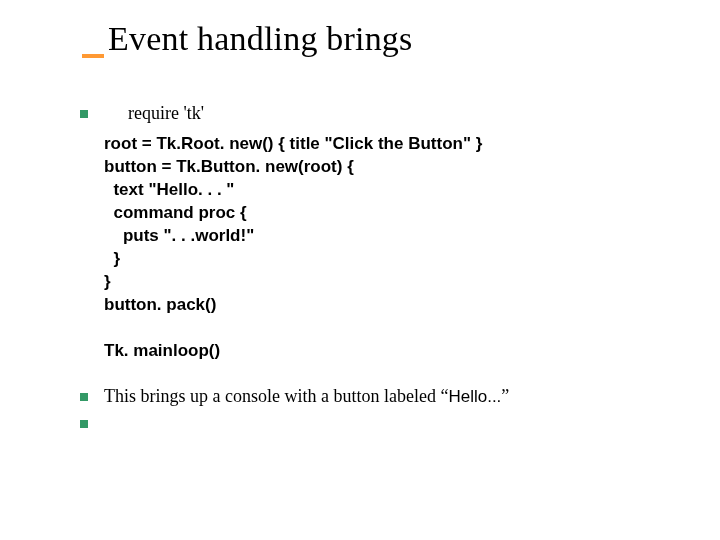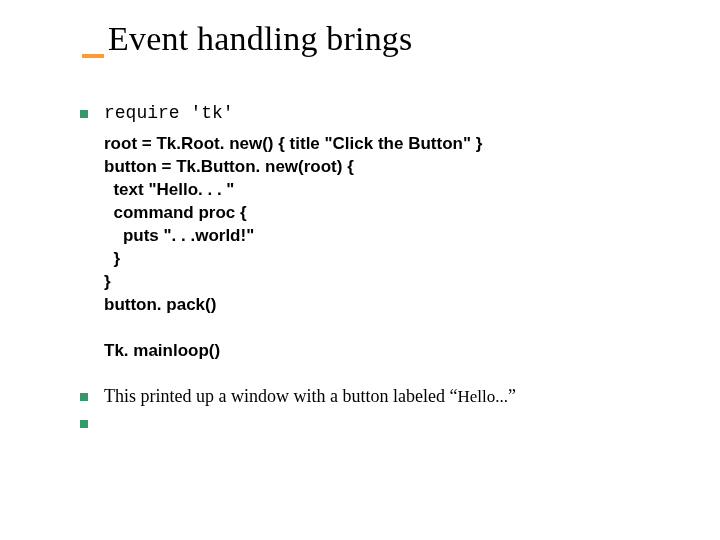--- a/index.html
+++ b/index.html
@@ -51,36 +51,37 @@
     background: #339966;
     margin-top: 8px;
     margin-right: 16px;
     flex: 0 0 auto;
   }
   .body-text {
     font-size: 18px;
     line-height: 1.3;
   }
   .sans {
-    font-family: Liberation Mono, monospace;
+    font-family: Liberation Serif, serif;
+    margin-left: 24px;
   }
   .code-block {
     margin-left: 24px;
     margin-top: 8px;
     font-family: Verdana, Tahoma, Arial, sans-serif;
     font-size: 17px;
     font-weight: 700;
     line-height: 1.35;
     white-space: pre;
   }
   .second-group {
     margin-top: 22px;
   }
   .inline-sans {
-    font-family: Liberation Serif, serif;
+    font-family: Liberation Sans, sans-serif;
     font-size: 17px;
   }
 </style>
 </head>
 <body>
 
 <div class="slide">
 
   <div class="accent-bar"></div>
 
@@ -102,21 +103,21 @@
 }
 button. pack()
 
 Tk. mainloop()</div>
 
     <div class="second-group">
 
       <div class="bullet-row">
         <div class="bullet"></div>
         <div class="body-text">
-          <span>This printed up a window with a button labeled “</span><span class="inline-sans">Hello...</span><span>”</span>
+          <span>This brings up a console with a button labeled “</span><span class="inline-sans">Hello...</span><span>”</span>
         </div>
       </div>
 
       <div class="bullet-row">
         <div class="bullet"></div>
       </div>
 
     </div>
 
   </div>

